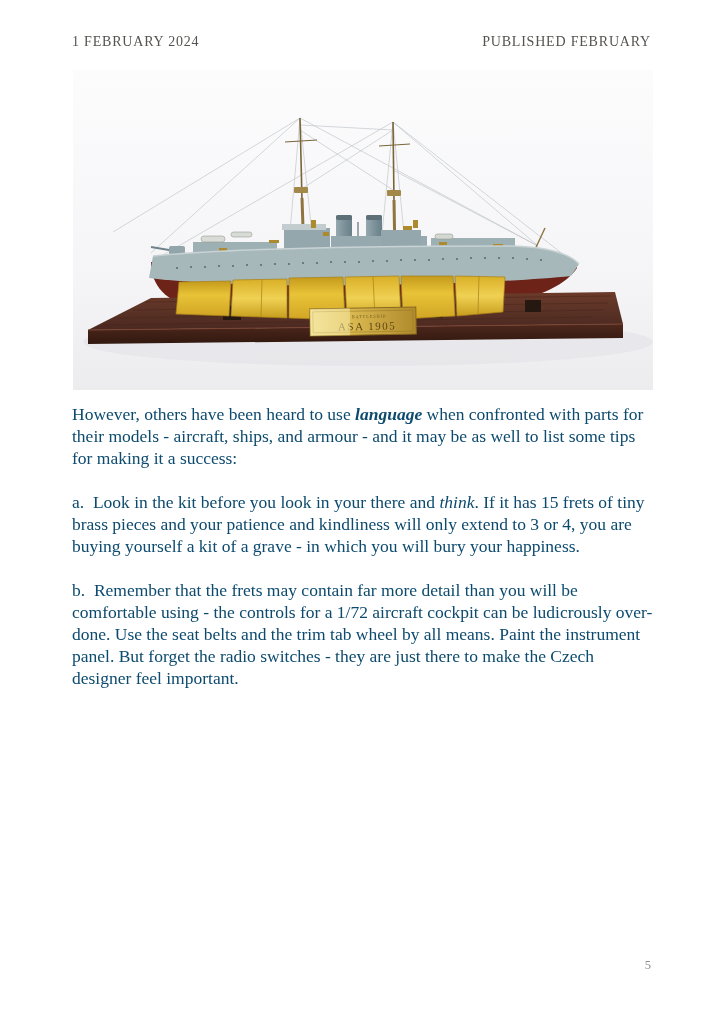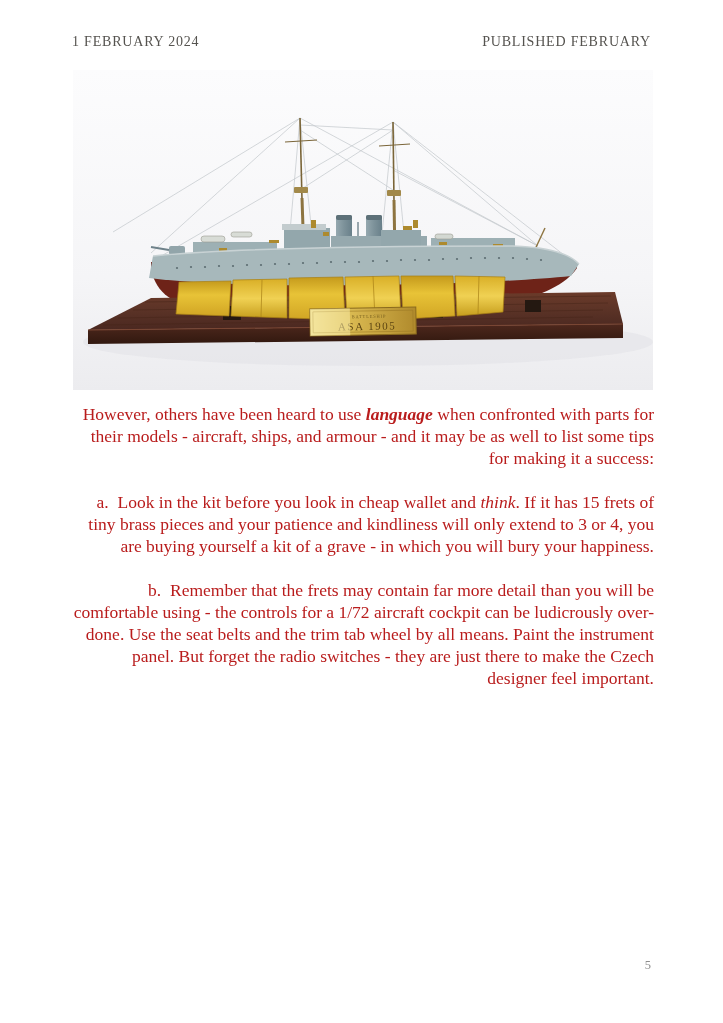--- a/index.html
+++ b/index.html
@@ -26,22 +26,21 @@
     top: 70px; left: 73px;
     width: 580px; height: 320px;
   }
   .photo-wrap svg { display: block; }
   .article {
     position: absolute;
     top: 403px; left: 72px;
     width: 582px;
     font-size: 17.5px;
     line-height: 22px;
-    color: #b91c1c;
-    text-align: right;
+    color: #0c4a6e;
   }
   .article p { margin: 0 0 22px 0; white-space: pre-wrap; }
   .article .bold-italic { font-weight: bold; font-style: italic; }
   .article .italic { font-style: italic; margin-top: 48px; }
   .pagenum {
     position: absolute;
     top: 958px; right: 72px;
     font-size: 12.5px;
     color: #8e8e8e;
   }
@@ -229,18 +228,18 @@
         <rect x="240" y="241" width="100" height="21" fill="none" stroke="#9c7a24" stroke-width="0.6"></rect>
         <text x="296" y="248" text-anchor="middle" font-size="4.5" letter-spacing="0.8" fill="#6b5418" opacity="0.85" font-family="Liberation Serif, DejaVu Serif, serif">BATTLESHIP</text>
         <text x="294" y="260" text-anchor="middle" font-size="11" letter-spacing="1.5" fill="#5d4512" font-family="Liberation Serif, DejaVu Serif, serif">ASA  1905</text>
         <rect x="237" y="238" width="40" height="27" fill="#f6e9a8" opacity="0.55"></rect>
       </g>
     </svg>
   </figure>
 
   <article class="article">
       <p><span>However, others have been heard to use </span><span class="bold-italic">language</span><span> when confronted with parts for their models - aircraft, ships, and armour - and it may be as well to list some tips for making it a success:</span></p>
-      <p><span>a.  Look in the kit before you look in cheap wallet and </span><span class="italic">think</span><span>. If it has 15 frets of tiny brass pieces and your patience and kindliness will only extend to 3 or 4, you are buying yourself a kit of a grave - in which you will bury your happiness.</span></p>
+      <p><span>a.  Look in the kit before you look in your there and </span><span class="italic">think</span><span>. If it has 15 frets of tiny brass pieces and your patience and kindliness will only extend to 3 or 4, you are buying yourself a kit of a grave - in which you will bury your happiness.</span></p>
       <p><span>b.  Remember that the frets may contain far more detail than you will be comfortable using - the controls for a 1/72 aircraft cockpit can be ludicrously over-done. Use the seat belts and the trim tab wheel by all means. Paint the instrument panel. But forget the radio switches - they are just there to make the Czech designer feel important.</span></p>
     </article>
 
   <div class="pagenum">5</div>
 </div>
 
 </body></html>

